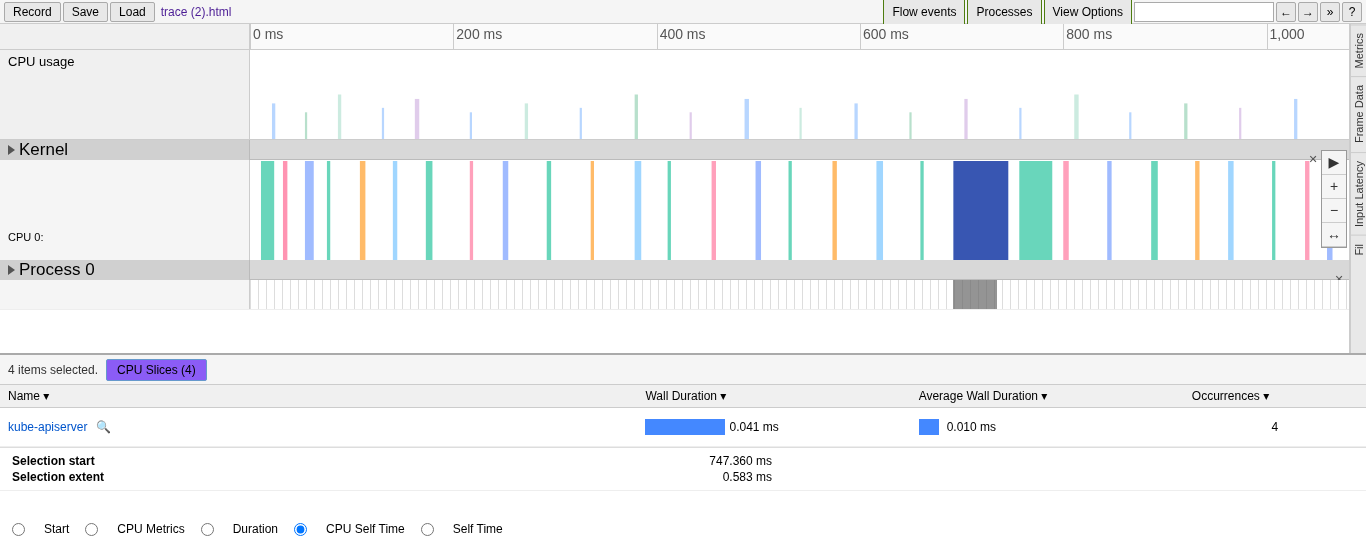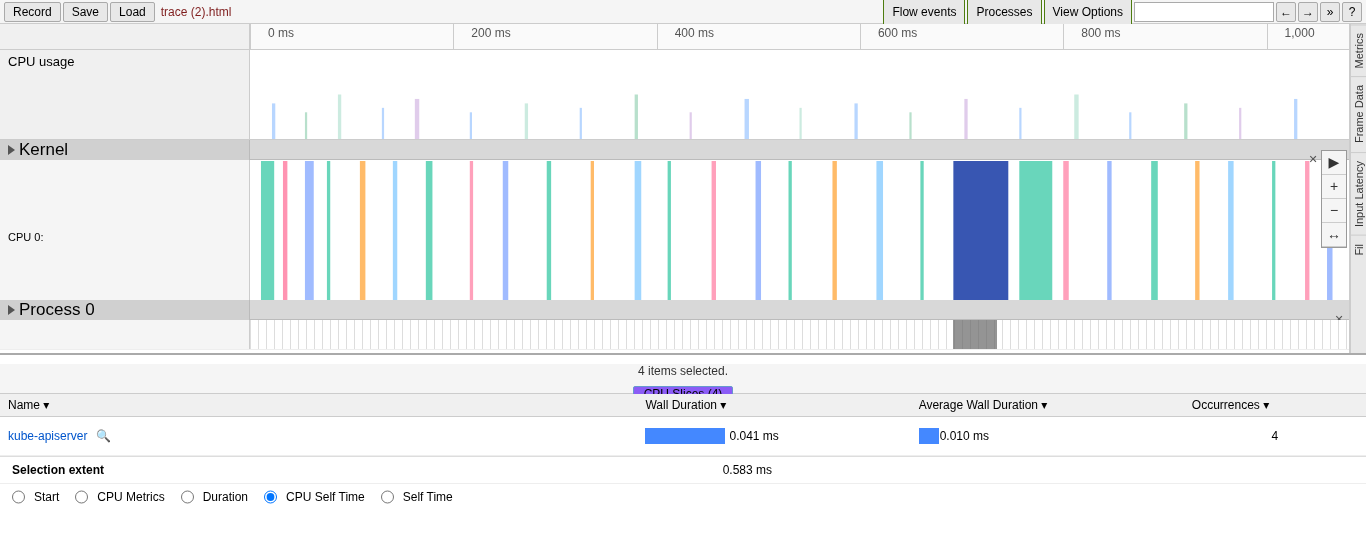--- a/index.html
+++ b/index.html
@@ -19,21 +19,21 @@
       height: 20px;
       padding: 0 8px;
       font-size: 12px;
       background: #e8e8e8;
       border: 1px solid #aaa;
       cursor: pointer;
       border-radius: 2px;
     }
     .toolbar-filename {
       font-size: 12px;
-      color: #7f1d1d;
+      color: #4c1d95;
       margin-left: 4px;
       margin-right: auto;
     }
     .toolbar-right {
       display: flex;
       gap: 2px;
       align-items: center;
     }
     .toolbar-right-btn {
       height: 36px;
@@ -96,25 +96,25 @@
     }
     .timeline-ruler {
       flex: 1;
       position: relative;
       overflow: hidden;
       background: #fafafa;
     }
     .ruler-mark {
       position: absolute;
       top: 0;
-      font-size: 12px;
+      font-size: 14px;
       color: #555;
       padding-top: 2px;
       border-left: 1px solid #ccc;
-      padding-left: 17px;
+      padding-left: 2px;
       height: 100%;
     }
 
     
     #cpu-usage-section {
       display: flex;
       flex-direction: row;
       height: 90px;
       border-bottom: 1px solid #ccc;
       flex-shrink: 0;
@@ -171,21 +171,21 @@
       display: flex; align-items: center; justify-content: center;
       cursor: pointer;
       font-size: 11px;
       color: #555;
     }
 
     
     .cpu-rows {
       display: flex;
       flex-direction: column;
-      height: 140px;
+      height: 100px;
       overflow: hidden;
     }
     .cpu-row {
       display: flex;
       flex-direction: row;
       flex: 1;
       border-bottom: 1px solid #eee;
     }
     .cpu-row-label {
       width: 250px;
@@ -285,28 +285,27 @@
       left: 0;
       right: 0;
       height: 185px;
       background: #fff;
       border-top: 2px solid #aaa;
       display: flex;
       flex-direction: column;
     }
     #bottom-tabs {
       display: flex;
-      flex-direction: column;
+      flex-direction: row;
       align-items: center;
       height: 30px;
       border-bottom: 1px solid #ccc;
       padding: 0 8px;
       gap: 8px;
       background: #f5f5f5;
-      margin-top: 9px;
     }
     .bottom-tab-label {
       font-size: 12px;
       color: #333;
     }
     .bottom-tab-btn {
       height: 22px;
       padding: 0 10px;
       font-size: 12px;
       background: #e0e0e0;
@@ -356,21 +355,21 @@
       min-width: 2px;
     }
     .wall-dur-cell {
       display: flex;
       align-items: center;
       gap: 4px;
     }
     .avg-wall-cell {
       display: flex;
       align-items: center;
-      gap: 1px;
+      gap: 8px;
     }
     .avg-bar {
       background: #4488ff;
       height: 16px;
       display: inline-block;
       min-width: 1px;
     }
 
     
     #selection-info {
@@ -393,23 +392,25 @@
     #radio-row {
       display: flex;
       flex-direction: row;
       gap: 16px;
       padding: 6px 12px;
       align-items: center;
       border-top: 1px solid #eee;
     }
     .radio-option {
       display: flex;
-      gap: 9px;
-      font-size: 12px;
-      cursor: pointer;
+      align-items: center;
+      gap: 19px;
+      font-size: 12px;
+      cursor: pointer;
+      margin-top: 25px;
     }
 
     
     .tick-marks {
       position: absolute;
       top: 0;
       left: 0;
       right: 0;
       bottom: 0;
       background-image: repeating-linear-gradient(90deg, #aaa 0px, #aaa 1px, transparent 1px, transparent 8px);
@@ -629,20 +630,24 @@
               <span>0.010 ms</span>
             </div>
           </td>
           <td class="occur-col">4</td>
         </tr>
       </tbody>
     </table>
 
     <div id="selection-info">
       <div class="sel-row">
+        <span class="sel-label">Selection start</span>
+        <span class="sel-value">747.360 ms</span>
+      </div>
+      <div class="sel-row">
         <span class="sel-label">Selection extent</span>
         <span class="sel-value">0.583 ms</span>
       </div>
     </div>
 
     <div id="radio-row">
       <label class="radio-option">
         <input type="radio" name="time-mode" value="start" style="">
         <span>Start</span>
       </label>

